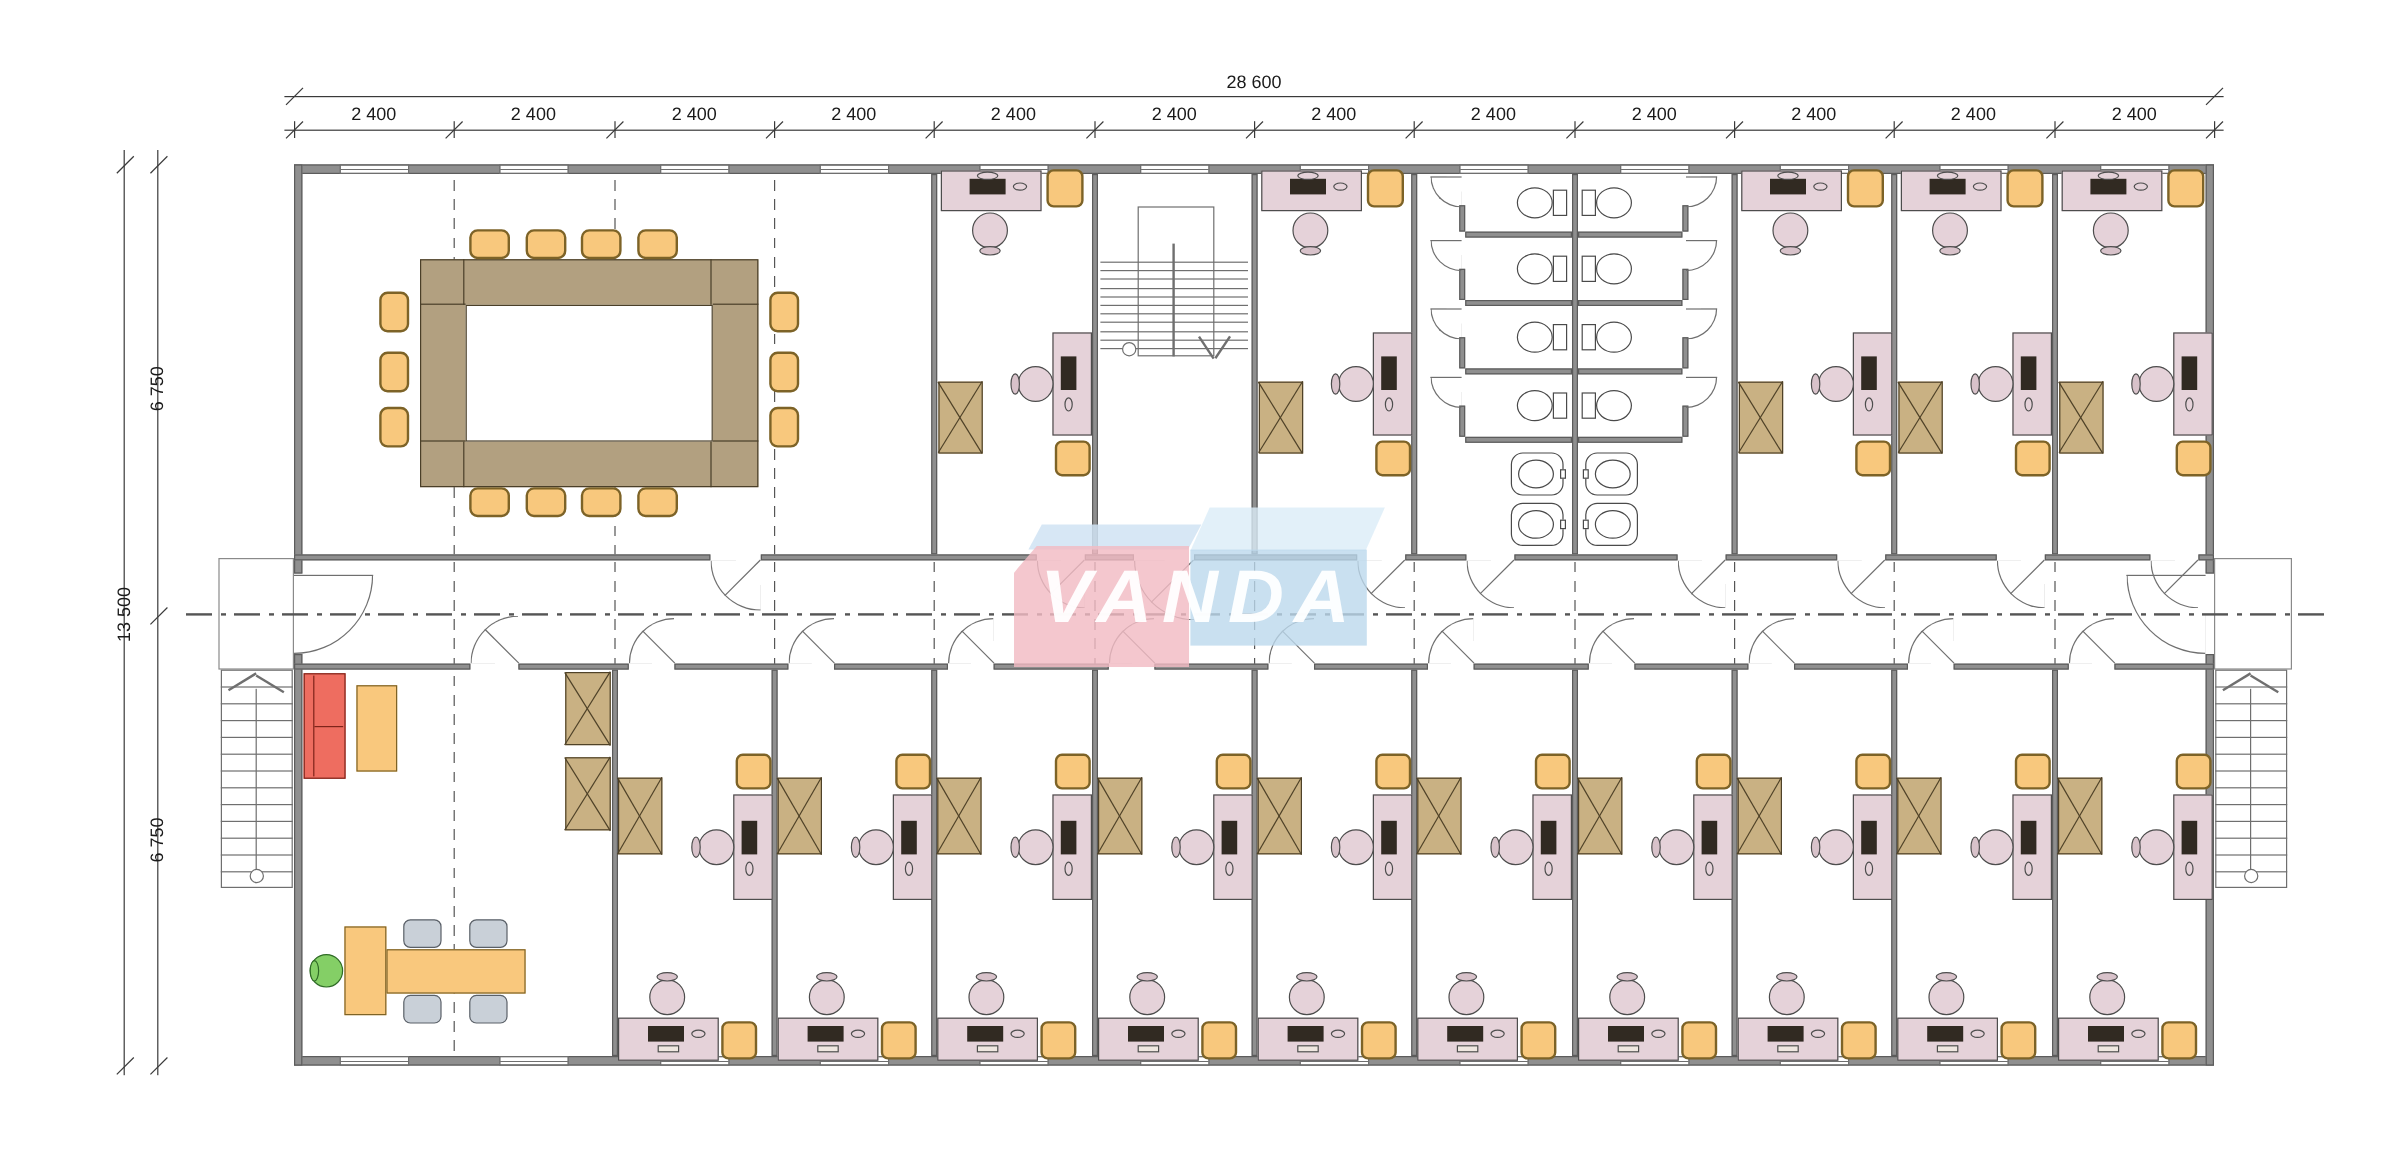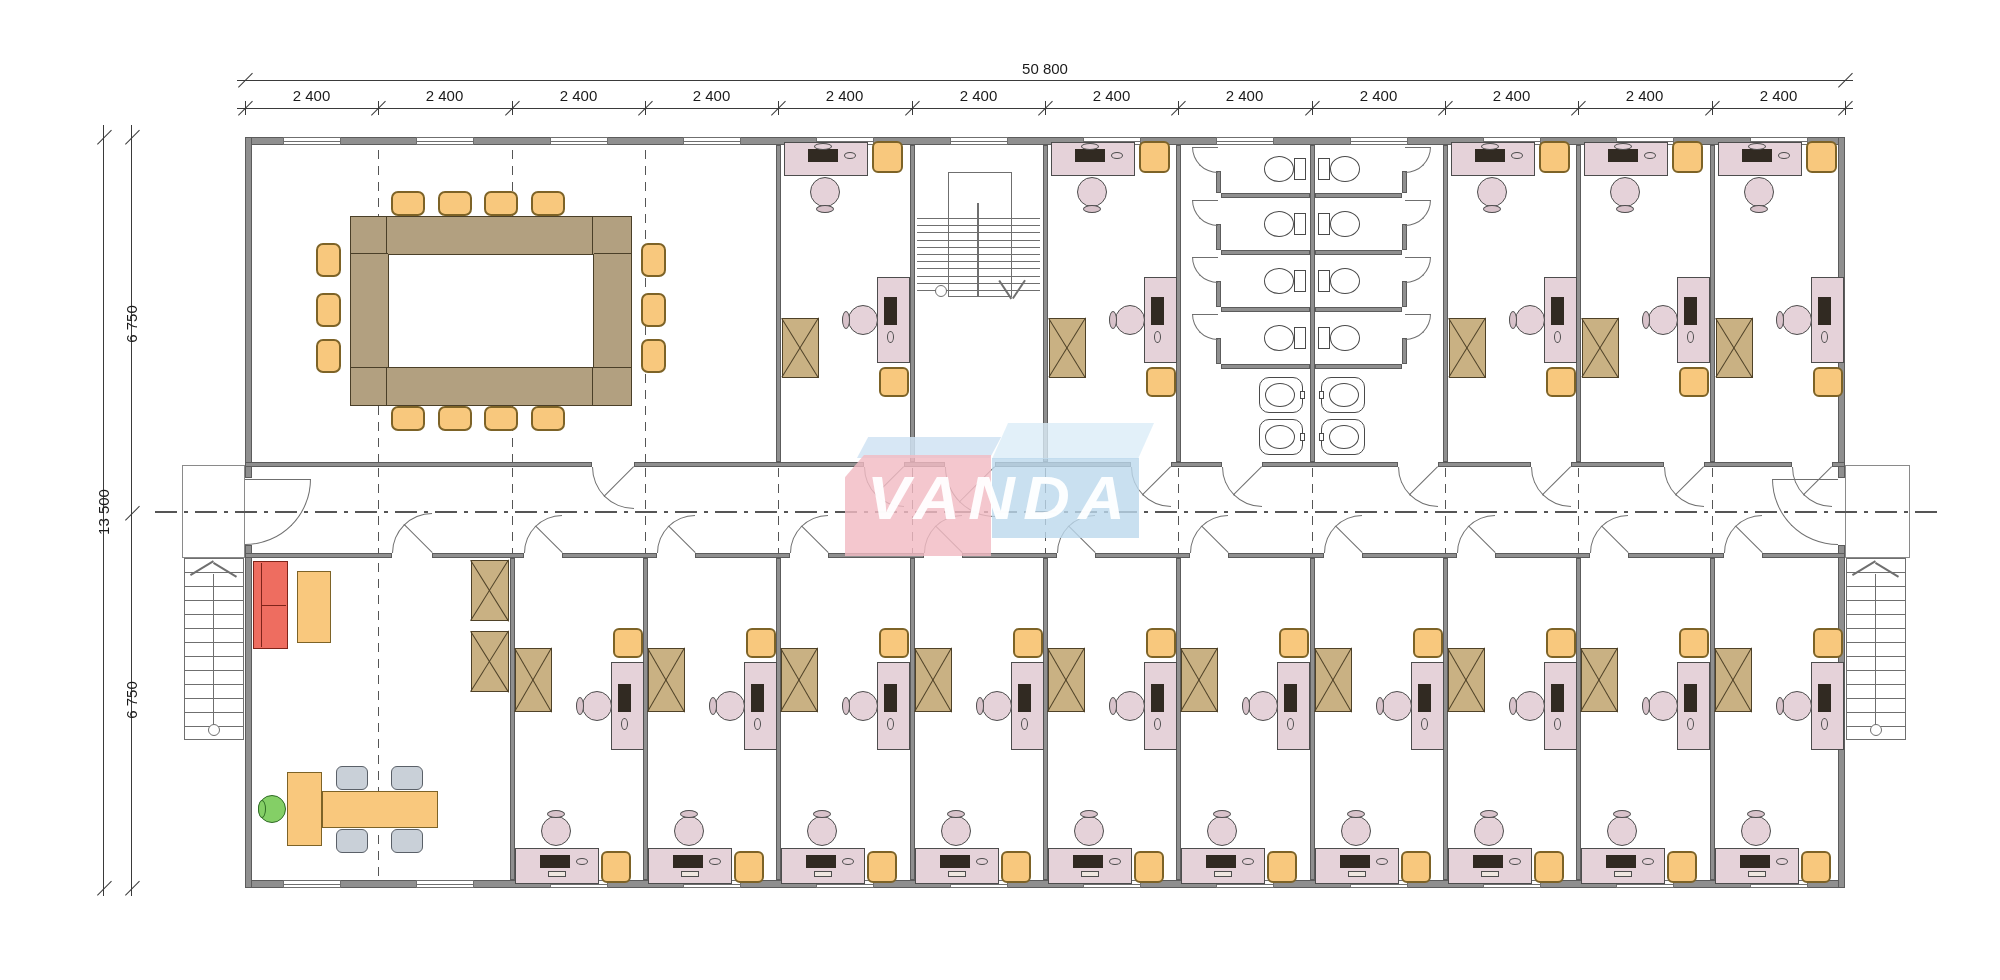--- a/index.html
+++ b/index.html
@@ -20,21 +20,21 @@
   <div class="abs" id="logo" style="left:0;top:0;width:2000px;height:980px;pointer-events:none;z-index:60;">
     <div class="abs" id="logo-pink-top" style="left: 857px; top: 437px; width: 133px; height: 21px; transform: skewX(-28deg); transform-origin: 0px 100%; background: rgba(208, 227, 243, 0.85);"></div>
     <div class="abs" id="logo-pink-front" style="left: 845px; top: 455px; width: 146px; height: 101px; clip-path: polygon(0px 22%, 13% 0px, 100% 0px, 100% 100%, 0px 100%); background: rgba(242, 187, 195, 0.82);"></div>
     <div class="abs" id="logo-blue-top" style="left: 992px; top: 423px; width: 146px; height: 36px; transform: skewX(-24deg); transform-origin: 0px 100%; background: rgba(219, 236, 247, 0.8);"></div>
     <div class="abs" id="logo-blue-front" style="left: 992px; top: 458px; width: 147px; height: 80px; background: rgba(187, 216, 236, 0.8);"></div>
     <div class="abs" id="logo-text" style="left: 852px; top: 463px; width: 296px; height: 70px; color: rgba(255, 255, 255, 0.95);">VANDA</div>
   </div>
 <div class="abs" style="left: 237px; top: 80px; width: 1616px; height: 1px; background: rgb(58, 58, 58); transform-origin: 0px 0px; transform: rotate(0deg);"></div>
     <div class="abs" style="left: 238px; top: 87px; width: 19.799px; height: 1px; background: rgb(58, 58, 58); transform-origin: 0px 0px; transform: rotate(-45deg);"></div>
     <div class="abs" style="left: 1838px; top: 87px; width: 19.799px; height: 1px; background: rgb(58, 58, 58); transform-origin: 0px 0px; transform: rotate(-45deg);"></div>
-    <div class="abs dim" style="left: 995px; top: 61px; width: 100px; height: 16px;">50 800</div>
+    <div class="abs dim" style="left: 995px; top: 61px; width: 100px; height: 16px;">28 600</div>
     <div class="abs" style="left: 237px; top: 108px; width: 1616px; height: 1px; background: rgb(58, 58, 58); transform-origin: 0px 0px; transform: rotate(0deg);"></div>
     <div class="abs" style="left: 238px; top: 115px; width: 19.799px; height: 1px; background: rgb(58, 58, 58); transform-origin: 0px 0px; transform: rotate(-45deg);"></div>
     <div class="abs" style="left: 245px; top: 101px; width: 1px; height: 14px; background: rgb(58, 58, 58);"></div>
     <div class="abs" style="left: 371px; top: 115px; width: 19.799px; height: 1px; background: rgb(58, 58, 58); transform-origin: 0px 0px; transform: rotate(-45deg);"></div>
     <div class="abs" style="left: 378px; top: 101px; width: 1px; height: 14px; background: rgb(58, 58, 58);"></div>
     <div class="abs" style="left: 505px; top: 115px; width: 19.799px; height: 1px; background: rgb(58, 58, 58); transform-origin: 0px 0px; transform: rotate(-45deg);"></div>
     <div class="abs" style="left: 512px; top: 101px; width: 1px; height: 14px; background: rgb(58, 58, 58);"></div>
     <div class="abs" style="left: 638px; top: 115px; width: 19.799px; height: 1px; background: rgb(58, 58, 58); transform-origin: 0px 0px; transform: rotate(-45deg);"></div>
     <div class="abs" style="left: 645px; top: 101px; width: 1px; height: 14px; background: rgb(58, 58, 58);"></div>
     <div class="abs" style="left: 771px; top: 115px; width: 19.799px; height: 1px; background: rgb(58, 58, 58); transform-origin: 0px 0px; transform: rotate(-45deg);"></div>

